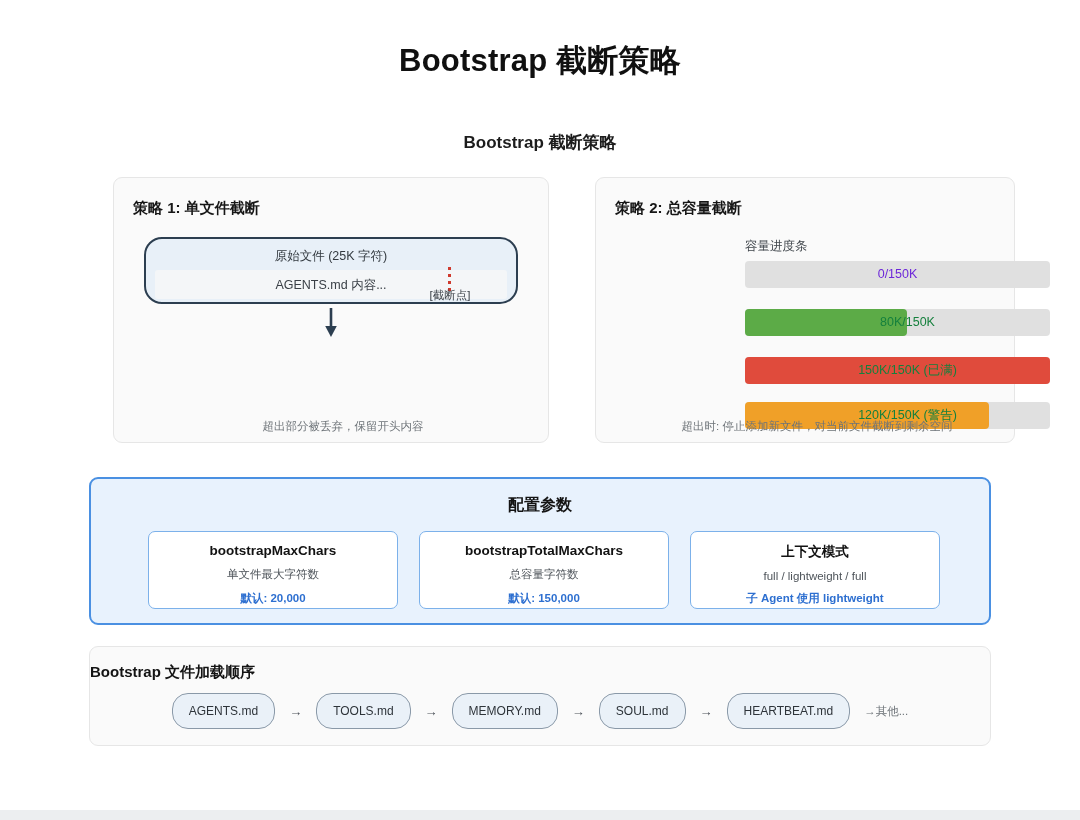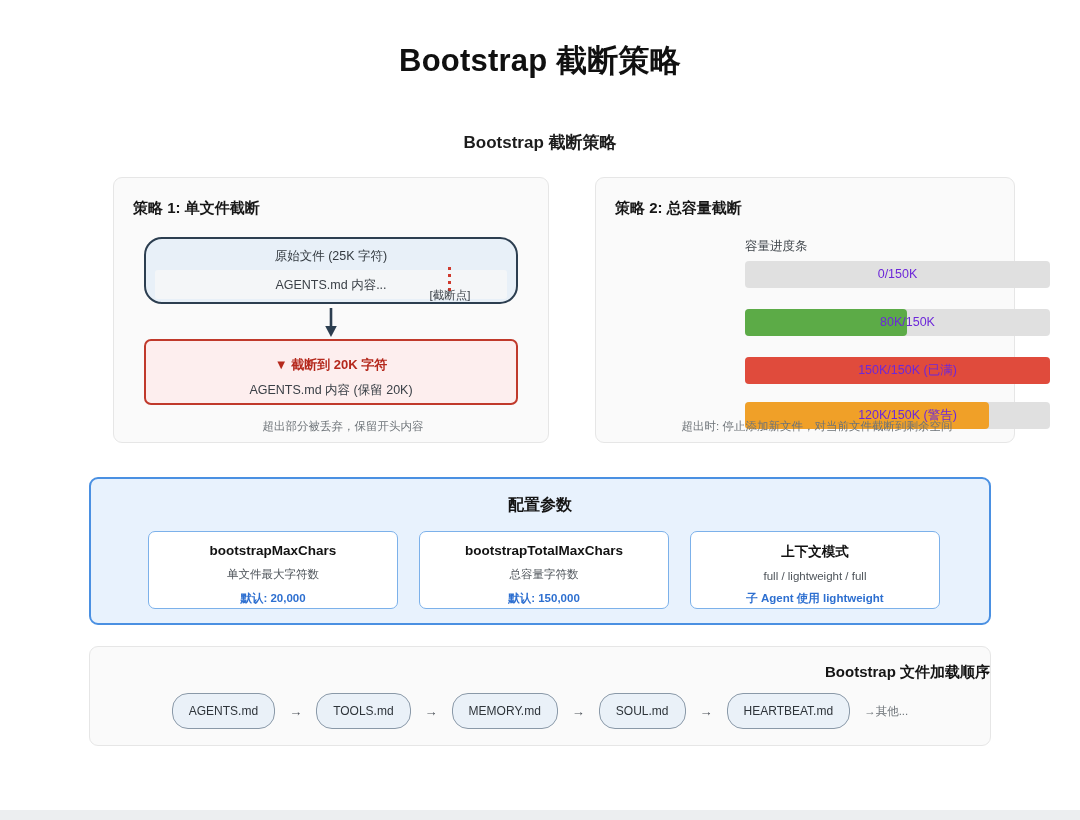--- a/index.html
+++ b/index.html
@@ -155,21 +155,21 @@
     border-radius: 4px;
   }
   .bar-text {
     position: absolute;
     left: 0; top: 0; width: 305px; height: 27px;
     line-height: 27px;
     text-align: center;
     font-size: 12.5px;
     color: #6d28d9;
   }
-  .bar-text.on-fill { color: #6d28d9; padding-left: 20px; }
+  .bar-text.on-fill { color: #15803d; padding-left: 20px; }
 
   
   .config {
     position: absolute;
     left: 89px; top: 477px; width: 902px; height: 148px;
     background: #e8f2fd;
     border: 2px solid #4a90e2;
     border-radius: 9px;
   }
   .config-title {
@@ -217,21 +217,21 @@
   .order {
     position: absolute;
     left: 89px; top: 646px; width: 902px; height: 100px;
     background: #fafafa;
     border: 1px solid #e6e6e6;
     border-radius: 9px;
   }
   .order-title {
     position: absolute;
     left: 0; top: 16px; width: 100%;
-    text-align: right;
+    text-align: left;
     font-size: 15px;
     font-weight: bold;
     color: #141414;
   }
   .order-row {
     position: absolute;
     left: 0; top: 46px; width: 100%;
     display: flex;
     align-items: center;
     justify-content: center;
@@ -269,24 +269,20 @@
       <div class="cut-label">[截断点]</div>
     </div>
 
     <div class="arrow-down">
       <svg width="20" height="30" viewBox="0 0 20 30">
         <line x1="10" y1="0" x2="10" y2="20" stroke="#2c3e50" stroke-width="2.6"></line>
         <polygon points="10,29 4.2,18 15.8,18" fill="#2c3e50"></polygon>
       </svg>
     </div>
 
-    <div class="box-trunc">
-      <div class="box-trunc-head">▼ 截断到 20K 字符</div>
-      <div class="box-trunc-body">AGENTS.md 内容 (保留 20K)</div>
-    </div>
 
     <div class="panel-note">超出部分被丢弃，保留开头内容</div>
   </div>
 
   <div class="panel panel-right">
     <div class="panel-title">策略 2: 总容量截断</div>
     <div class="bars-label">容量进度条</div>
 
     <div class="bar-track" style="top:83px">
       <div class="bar-fill" style="width: 0%; background: transparent;"></div>

